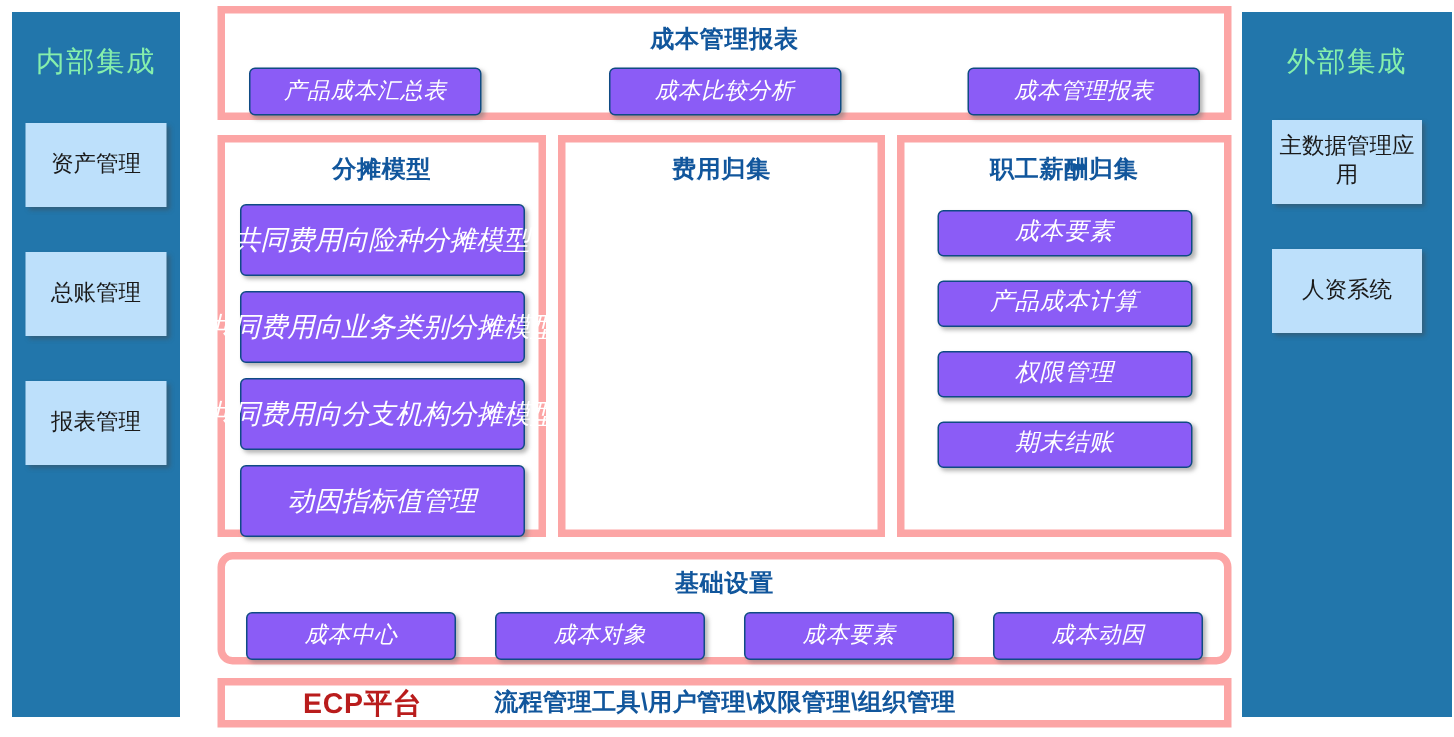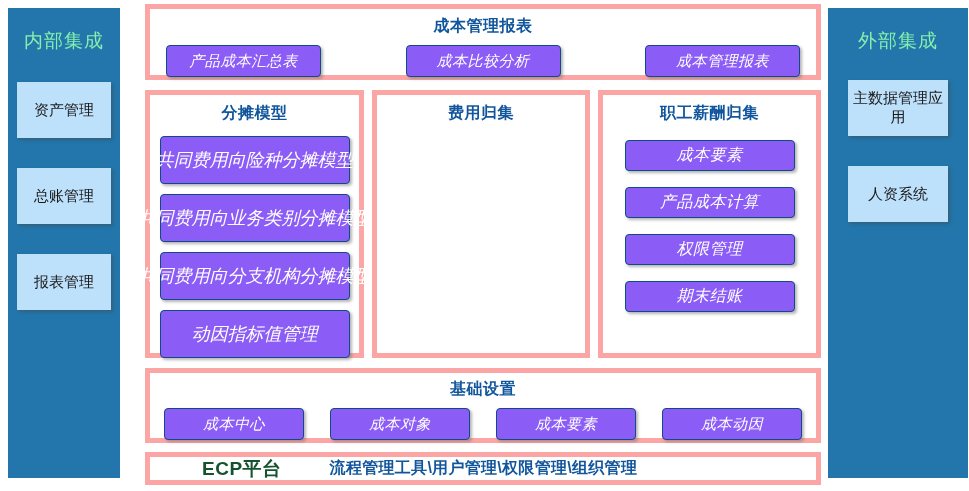--- a/index.html
+++ b/index.html
@@ -120,40 +120,40 @@
     gap: 10px;
   }
   #panel-alloc-model .btn { width: 190px; height: 48px; font-size: 18px; letter-spacing: 0; }
   #panel-cost-pool   .stack { gap: 22px; margin-top: 20px; }
   #panel-cost-pool   .btn { width: 170px; height: 40px; font-size: 16px; }
   #panel-dist-carry  .stack { gap: 16px; margin-top: 16px; }
   #panel-dist-carry  .btn { width: 170px; height: 31px; font-size: 16px; }
 
   
   #panel-base {
-    left: 145px; top: 368px; width: 676px; height: 75px;
+    left: 145px; top: 368px; width: 676px; height: 75px; border-radius: 10px;
   }
   #panel-base .panel-title { margin-top: 6px; }
   #panel-base .row {
     display: flex;
     justify-content: space-between;
     padding: 0 14px;
     margin-top: 8px;
     gap: 24px;
   }
   #panel-base .btn { width: 140px; height: 32px; }
 
   
   #panel-ecp {
     left: 145px; top: 452px; width: 676px; height: 33px;
     display: flex;
     align-items: center;
   }
   #ecp-name {
-    color: #14532d;
+    color: #b91c1c;
     font-weight: bold;
     font-size: 19px;
     margin-left: 52px;
     letter-spacing: 0.5px;
   }
   #ecp-modules {
     color: #11569c;
     font-weight: bold;
     font-size: 16px;
     margin-left: 48px;

